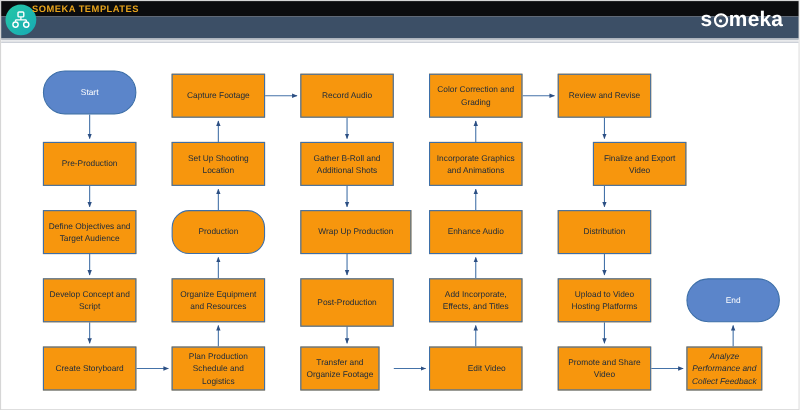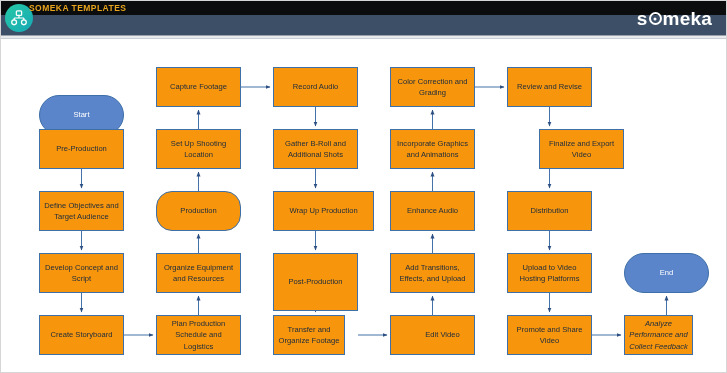--- a/index.html
+++ b/index.html
@@ -146,21 +146,21 @@
           <line x1="474" y1="48" x2="503" y2="48" stroke="#4472a8" stroke-width="1" marker-end="url(#arrow)"></line>
           <line x1="548.5" y1="68" x2="548.5" y2="87" stroke="#4472a8" stroke-width="1" marker-end="url(#arrow)"></line>
           <line x1="548.5" y1="130" x2="548.5" y2="149" stroke="#4472a8" stroke-width="1" marker-end="url(#arrow)"></line>
           <line x1="548.5" y1="192" x2="548.5" y2="211" stroke="#4472a8" stroke-width="1" marker-end="url(#arrow)"></line>
           <line x1="548.5" y1="254" x2="548.5" y2="273" stroke="#4472a8" stroke-width="1" marker-end="url(#arrow)"></line>
           <line x1="591" y1="296" x2="620" y2="296" stroke="#4472a8" stroke-width="1" marker-end="url(#arrow)"></line>
           <line x1="665.5" y1="276" x2="665.5" y2="257" stroke="#4472a8" stroke-width="1" marker-end="url(#arrow)"></line>
         </g>
     </svg>
     <div id="node-layer">
-        <div class="node terminator" style="left: 38px; top: 25px; width: 85px; height: 40px; margin-top: 31px;">
+        <div class="node terminator" style="left: 38px; top: 25px; width: 85px; height: 40px;">
           <span class="node-label">Start</span>
         </div>
         <div class="node process" style="left: 38px; top: 90px; width: 85px; height: 40px;">
           <span class="node-label">Pre-Production</span>
         </div>
         <div class="node process" style="left: 38px; top: 152px; width: 85px; height: 40px;">
           <span class="node-label">Define Objectives and Target Audience</span>
         </div>
         <div class="node process" style="left: 38px; top: 214px; width: 85px; height: 40px;">
           <span class="node-label">Develop Concept and Script</span>
@@ -185,31 +185,31 @@
         </div>
         <div class="node process" style="left: 272px; top: 28px; width: 85px; height: 40px;">
           <span class="node-label">Record Audio</span>
         </div>
         <div class="node process" style="left: 272px; top: 90px; width: 85px; height: 40px;">
           <span class="node-label">Gather B-Roll and Additional Shots</span>
         </div>
         <div class="node process" style="left: 272px; top: 152px; width: 101px; height: 40px;">
           <span class="node-label">Wrap Up Production</span>
         </div>
-        <div class="node process" style="left: 272px; top: 214px; width: 85px; height: 58px;">
+        <div class="node process" style="left: 272px; top: 214px; width: 85px; height: 44px;">
           <span class="node-label">Post-Production</span>
         </div>
         <div class="node process" style="left: 272px; top: 276px; width: 72px; height: 40px;">
           <span class="node-label">Transfer and Organize Footage</span>
         </div>
         <div class="node process" style="left: 389px; top: 276px; width: 85px; height: 40px; padding-left: 24px;">
           <span class="node-label">Edit Video</span>
         </div>
         <div class="node process" style="left: 389px; top: 214px; width: 85px; height: 40px;">
-          <span class="node-label">Add Transitions, Effects, and Upload</span>
+          <span class="node-label">Add Incorporate, Effects, and Titles</span>
         </div>
         <div class="node process" style="left: 389px; top: 152px; width: 85px; height: 40px;">
           <span class="node-label">Enhance Audio</span>
         </div>
         <div class="node process" style="left: 389px; top: 90px; width: 85px; height: 40px;">
           <span class="node-label">Incorporate Graphics and Animations</span>
         </div>
         <div class="node process" style="left: 389px; top: 28px; width: 85px; height: 40px;">
           <span class="node-label">Color Correction and Grading</span>
         </div>

